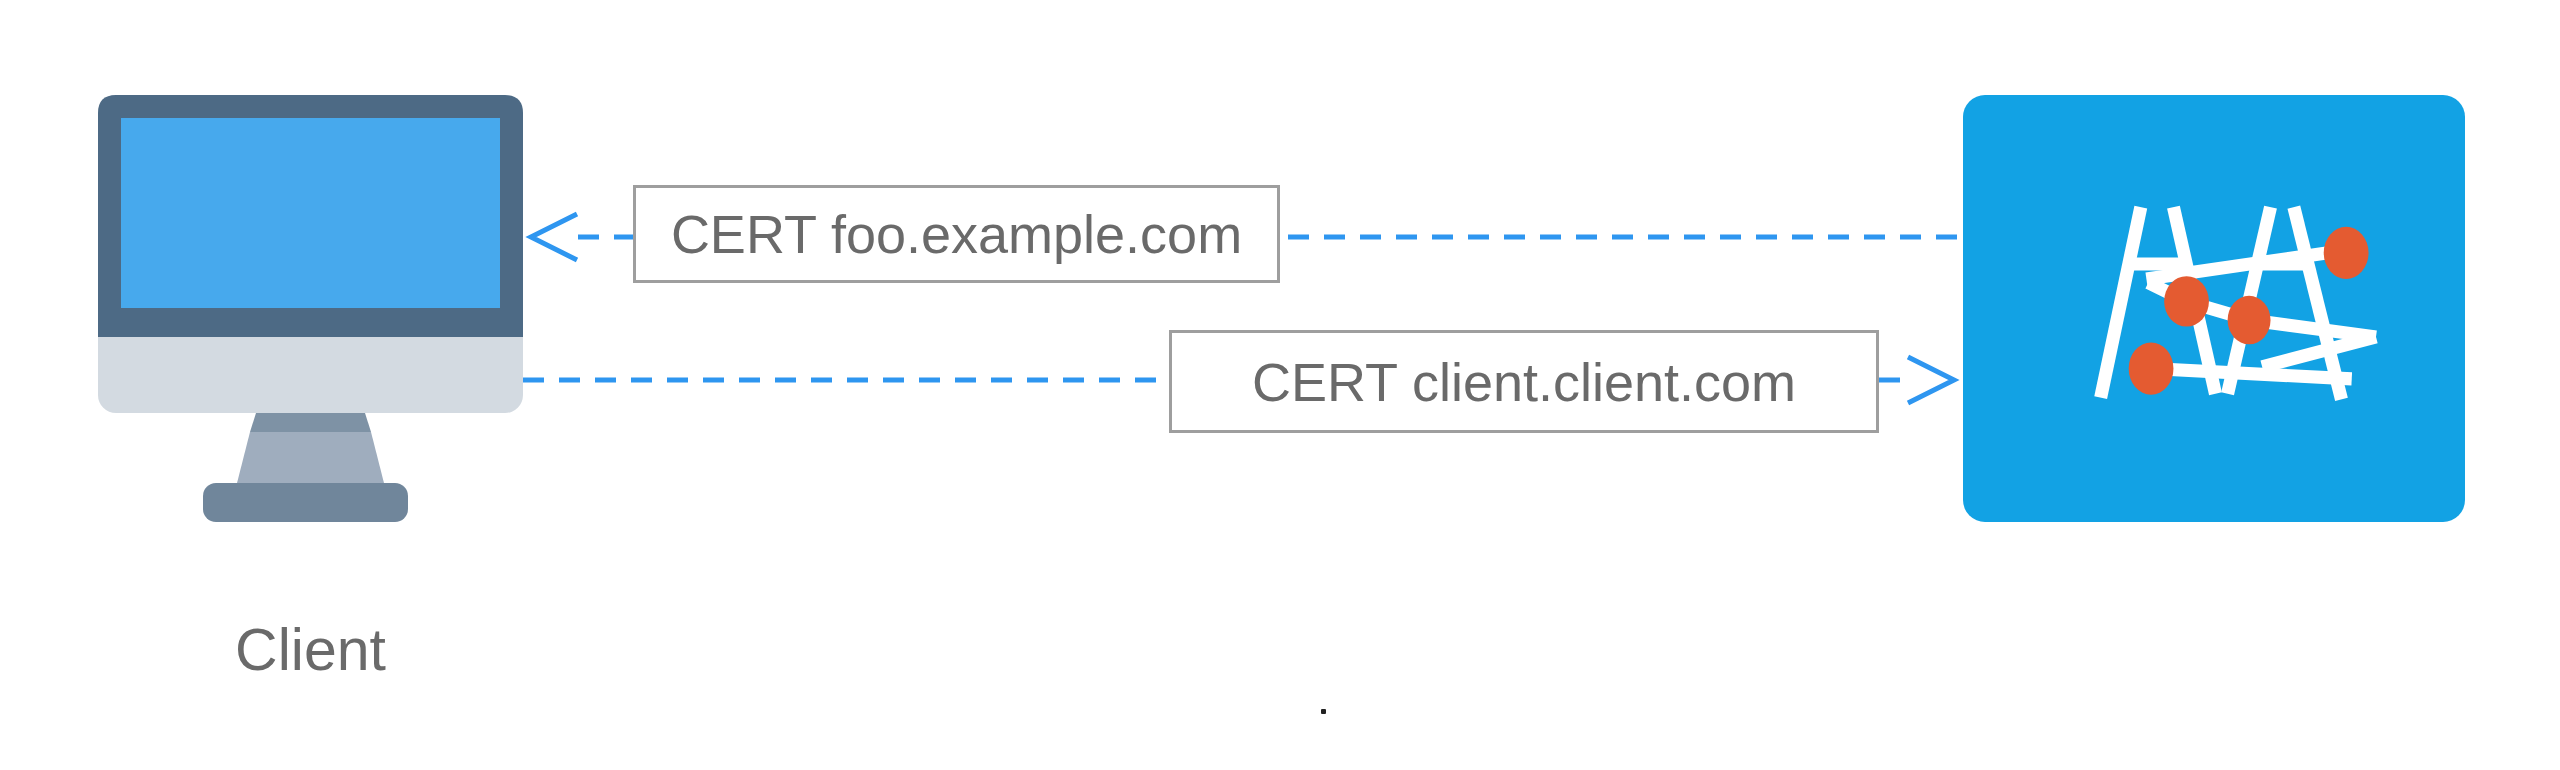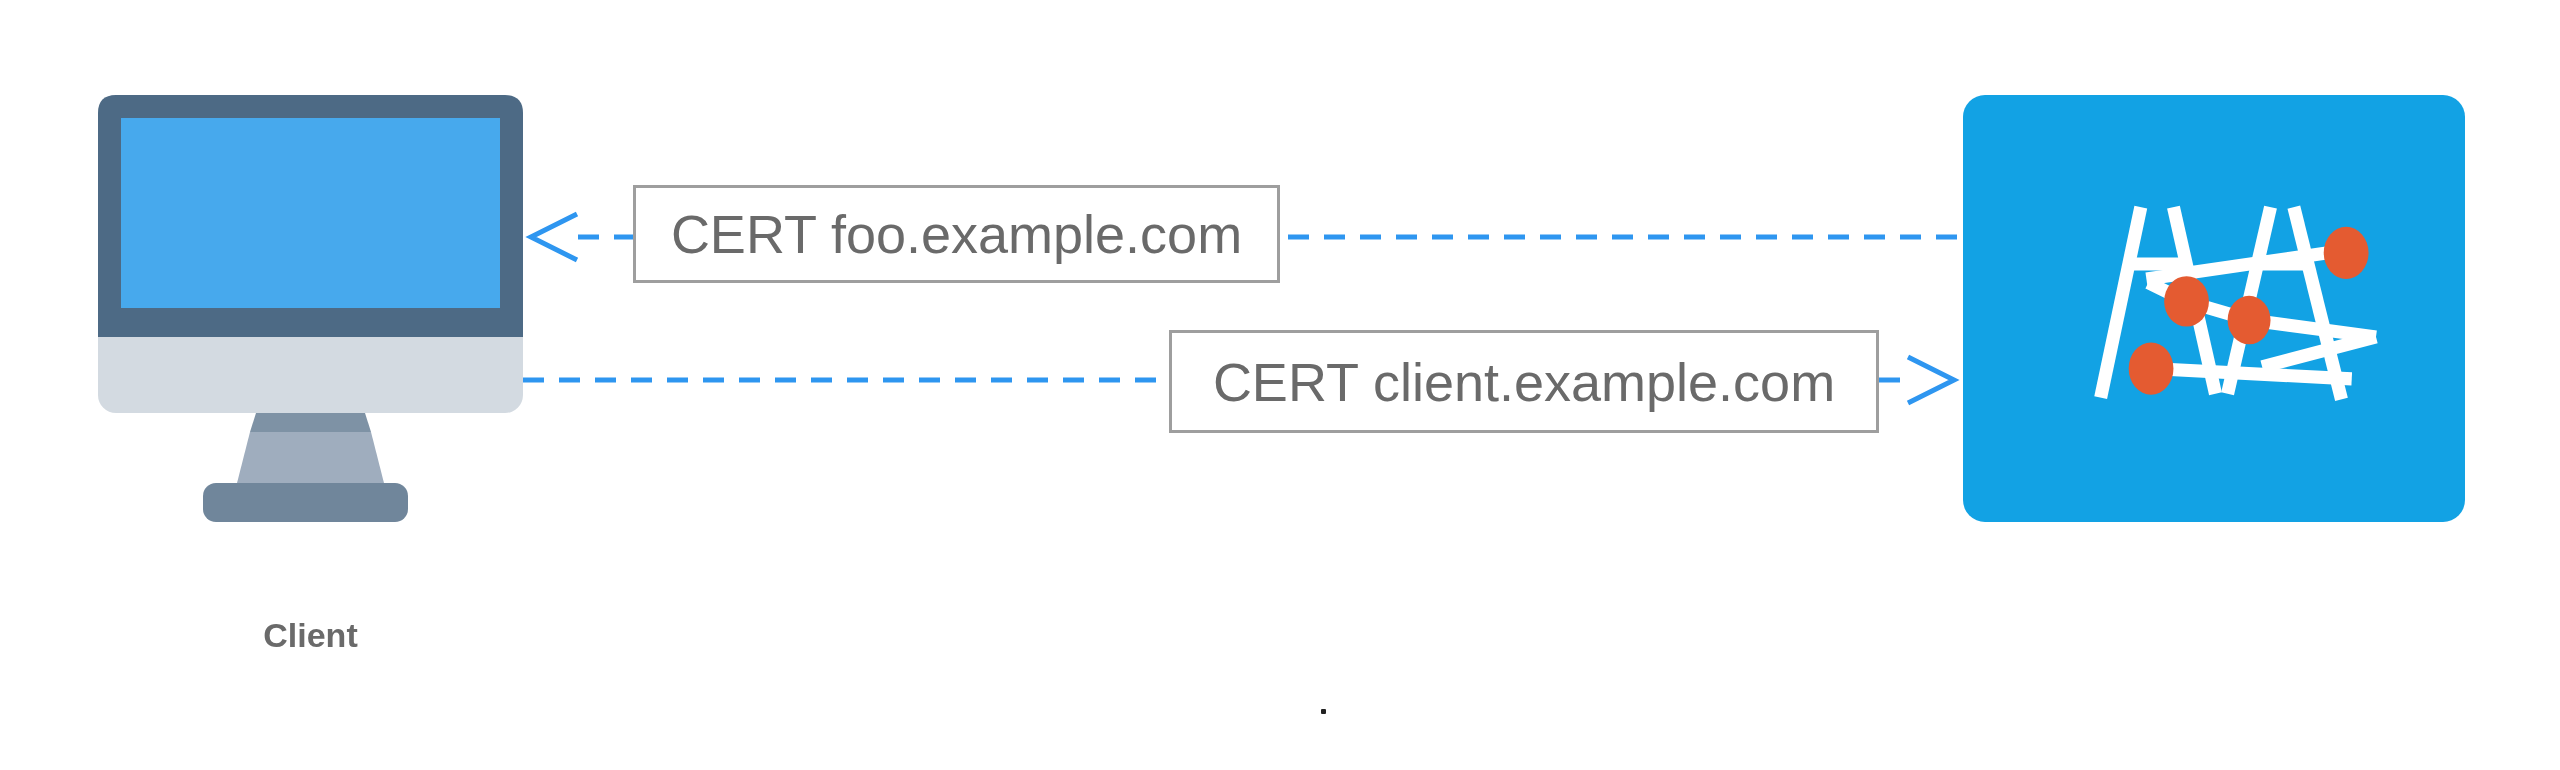--- a/index.html
+++ b/index.html
@@ -25,23 +25,22 @@
     font-size:54px;
     white-space:nowrap;
     box-sizing:border-box;
   }
   .box-foo{left:633px;top:185px;width:647px;height:98px;}
   .box-client{left:1169px;top:330px;width:710px;height:103px;}
   
   .node-label{
     position:absolute;
     color:var(--label-text,#6a6a6a);
-    font-size:34px;
+    font-size:59px;
     text-align:center;
-    font-weight:bold;
   }
   .client-label{left:98px;top:616px;width:425px;}
   .gateway-label{left:1963px;top:616px;width:502px;}
   
   .client-icon{left:98px;top:95px;width:425px;height:427px;}
   .m-frame{fill:var(--monitor-frame,#4d6a85);}
   .m-body{fill:var(--monitor-chin,#d3dae1);}
   .m-screen{fill:var(--screen-blue,#47a9ed);}
   .m-band{fill:var(--stand-band,#7e92a5);}
   .m-neck{fill:var(--stand-gray,#9fadbe);}
@@ -87,21 +86,21 @@
     <polygon class="m-band" points="158,318 267,318 273,337 152,337"></polygon>
     <polygon class="m-neck" points="152,337 273,337 287,392 138,392"></polygon>
     <rect class="m-base" x="105" y="388" width="205" height="39" rx="13"></rect>
   </svg>
 
   <div class="msg-box box-foo">
     <span>CERT foo.example.com</span>
   </div>
 
   <div class="msg-box box-client">
-    <span>CERT client.example.com</span>
+    <span>CERT client.client.com</span>
   </div>
 
   <div class="gateway">
     <svg class="gw-glyph" viewBox="0 0 340 240" xmlns="http://www.w3.org/2000/svg">
       <g class="g-line">
         <path d="M68,13 L25,217"></path>
         <path d="M103,13 L148,213"></path>
         <path d="M56,74 L118,74"></path>
         <path d="M207,13 L161,213"></path>
         <path d="M232,13 L283,219"></path>

